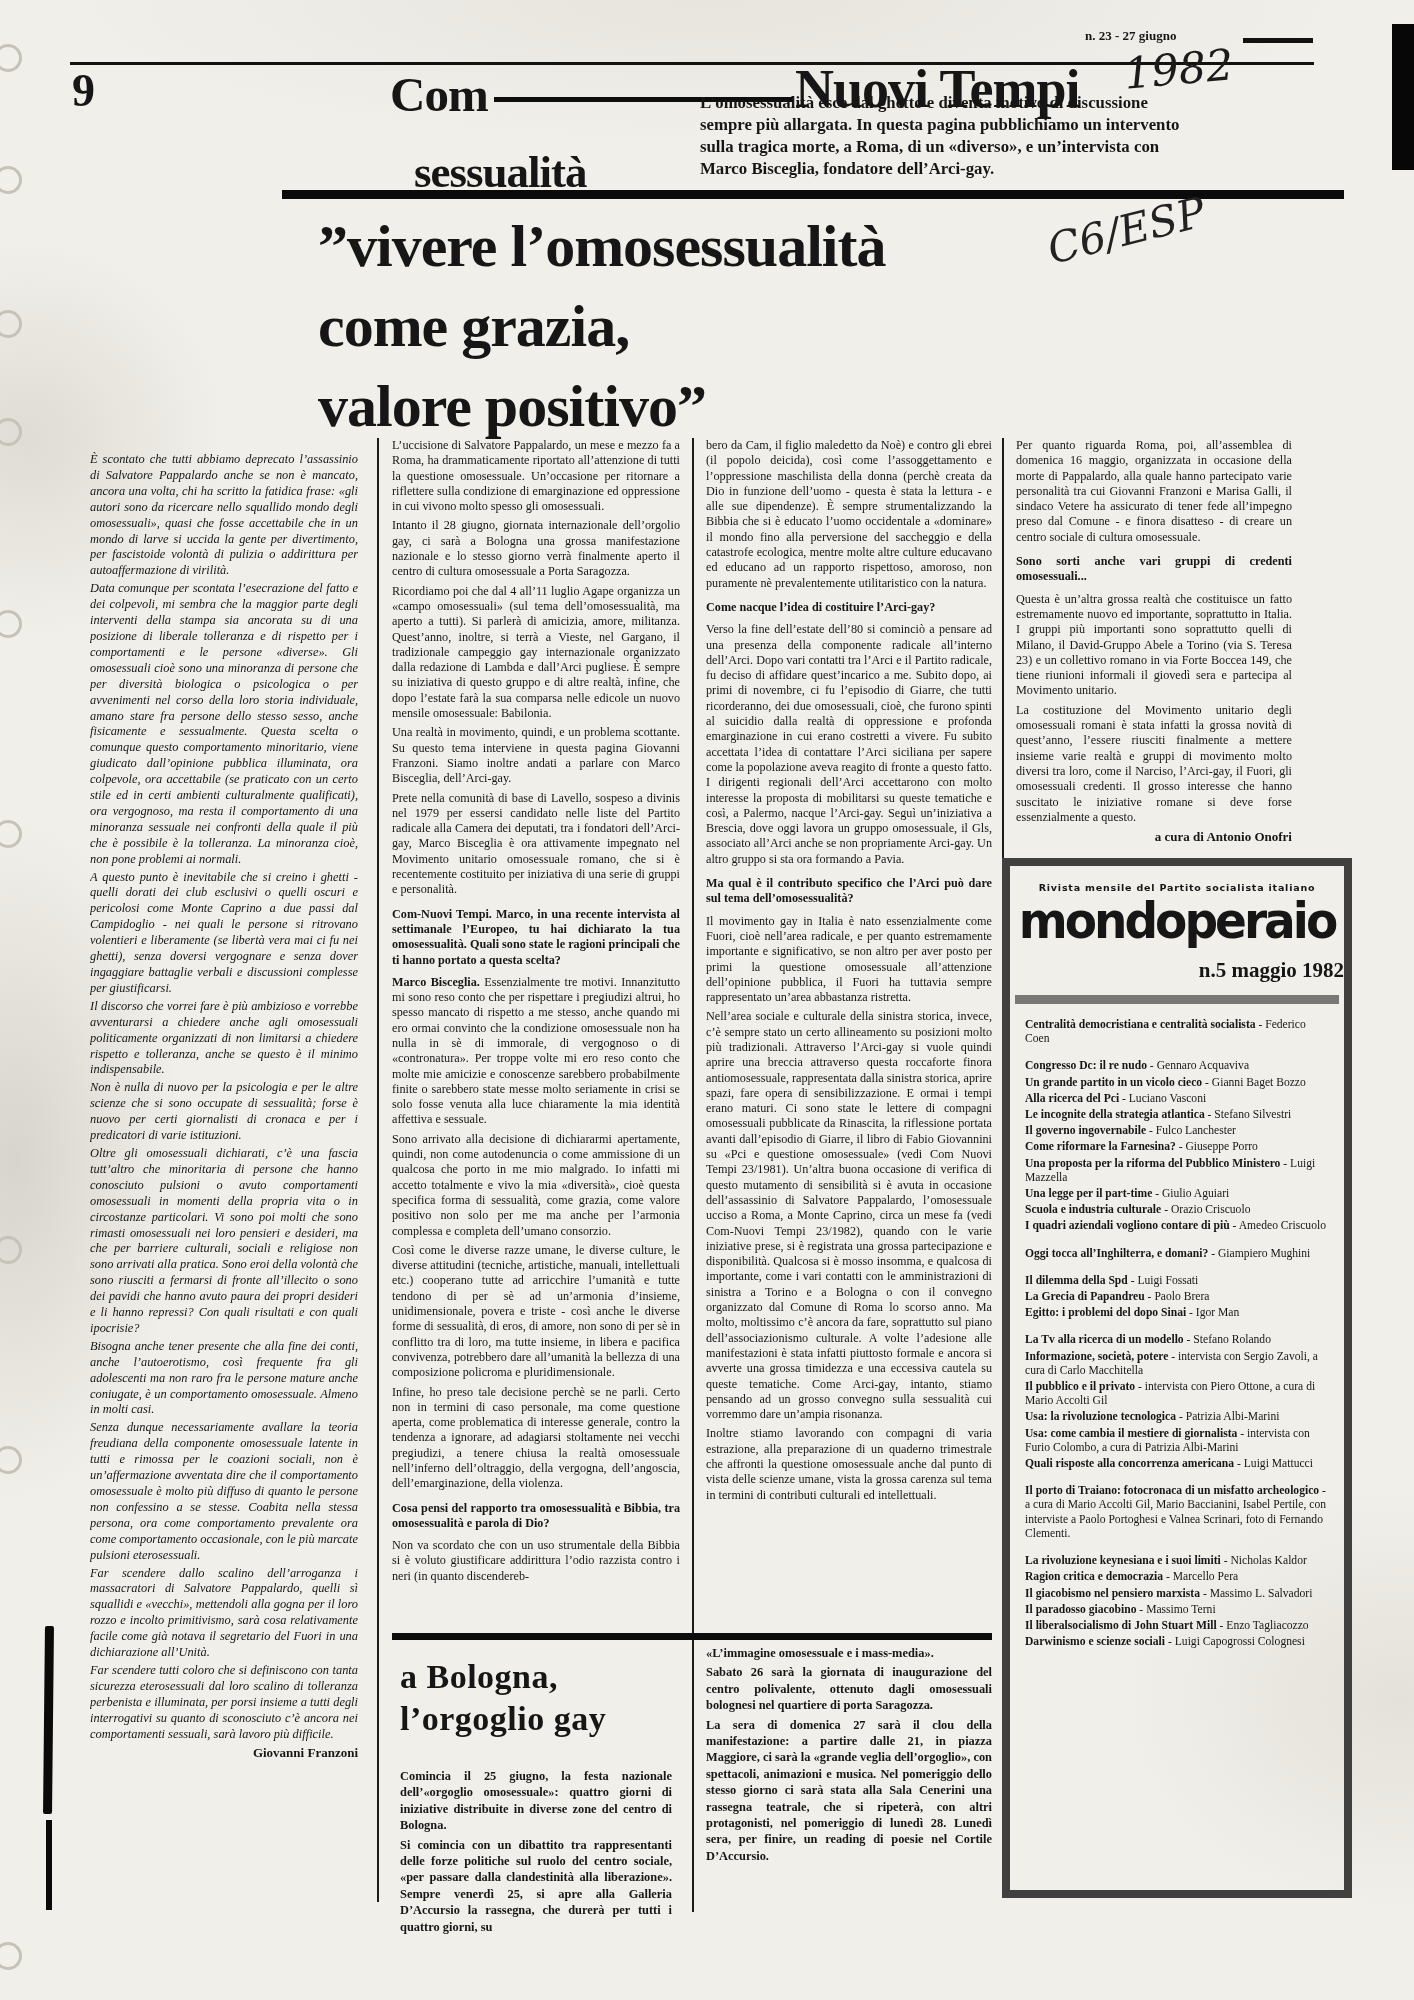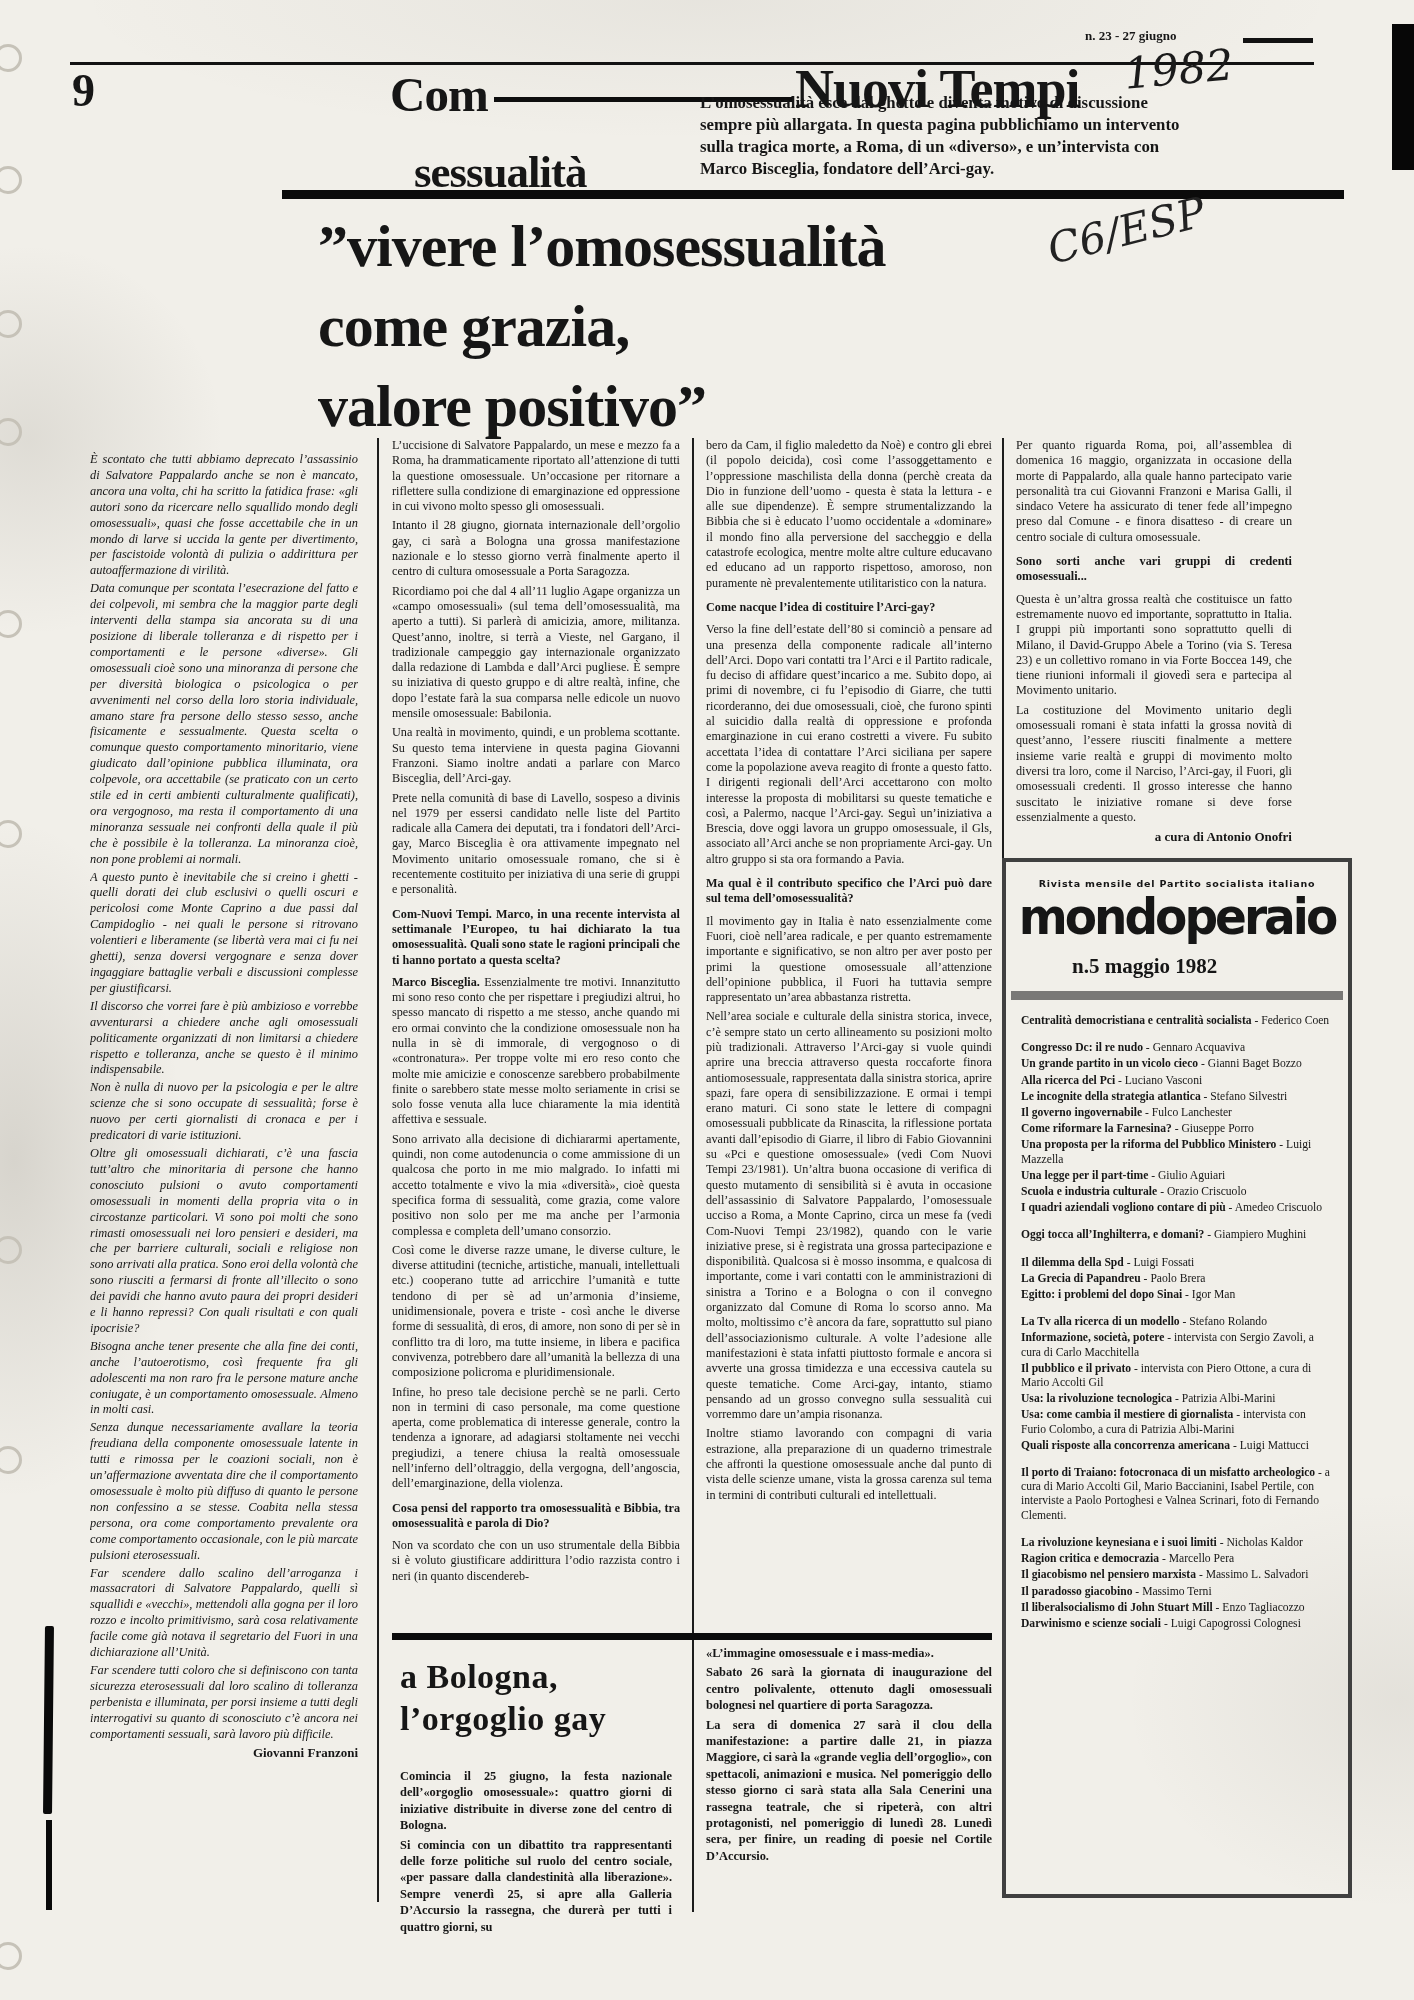--- a/index.html
+++ b/index.html
@@ -46,26 +46,26 @@
   .byline{font-weight:bold;font-style:normal;text-align:right;margin-top:6px;font-size:13px;}
   
   #bologna-rule{left:392px;top:1633px;width:600px;height:7px;background:#0c0c0c;}
   #bologna-left{left:400px;top:1656px;width:272px;}
   #bologna-title{font-size:34px;font-weight:bold;line-height:42px;letter-spacing:.5px;}
   #bologna-left .bodytxt, #bologna-right{font-weight:bold;font-size:12.4px;line-height:16.4px;text-align:justify;}
   #bologna-left .bodytxt{margin-top:28px;}
   #bologna-left p, #bologna-right p{margin:0 0 3px 0;}
   #bologna-right{position:absolute;left:706px;top:1645px;width:286px;}
   
-  #mp{left:1002px;top:858px;width:350px;height:1040px;border:4px solid #404040;box-sizing:border-box;}
+  #mp{left:1002px;top:858px;width:350px;height:1040px;border:8px solid #404040;box-sizing:border-box;}
   #mp-tagline{margin-top:16px;text-align:center;font-family:"DejaVu Sans",sans-serif;
               font-size:9.5px;font-weight:bold;letter-spacing:.8px;}
   #mp-logo{text-align:center;font-family:"DejaVu Sans",sans-serif;font-weight:bold;
            font-size:47px;letter-spacing:-3px;margin-top:0px;transform:scaleY(1.04);}
-  #mp-issue{text-align:left;padding-left:66px;font-size:21px;font-weight:bold;margin-top:10px;}
+  #mp-issue{text-align:right;padding-left:66px;font-size:21px;font-weight:bold;margin-top:10px;}
   #mp-band{height:9px;background:#2a2a2a;opacity:.6;filter:blur(.7px);margin:12px 5px 0 5px;}
   #mp-list{padding:14px 15px 0 15px;font-size:11.6px;line-height:14.2px;text-align:left;}
   .mp-item{margin:0 0 2px 0;}
   .mp-item.gap{margin-top:13px;}
   .mp-item .auth::before{content:" - ";}
   
   .hole{position:absolute;width:22px;height:22px;border-radius:50%;border:3px solid #c6c2b8;left:-6px;}
   #bar-rt{left:1392px;top:24px;width:22px;height:146px;background:#070707;}
   #streak1{left:44px;top:1626px;width:9px;height:188px;background:#0a0a0a;border-radius:2px;transform:rotate(.6deg);}
   #streak2{left:46px;top:1820px;width:6px;height:90px;background:#0a0a0a;}

